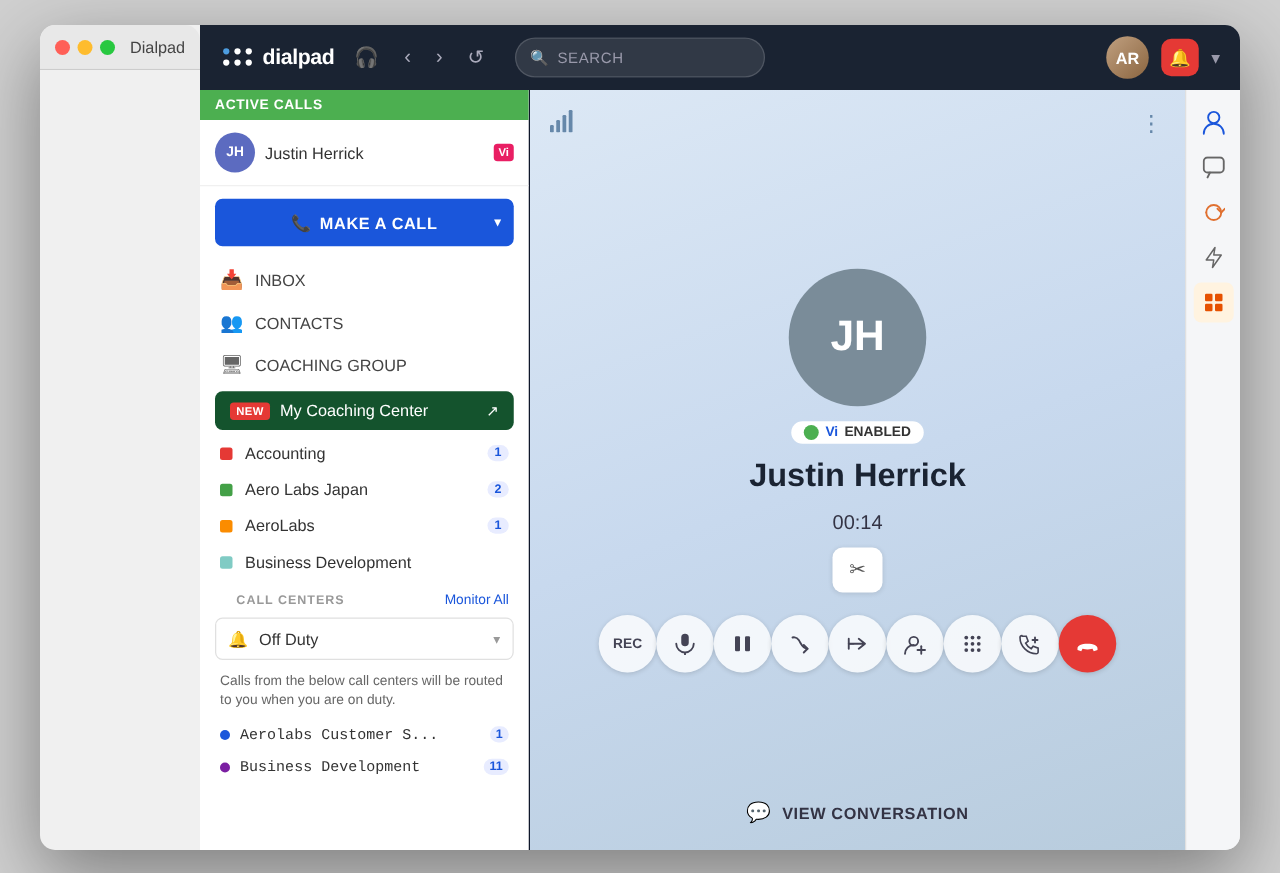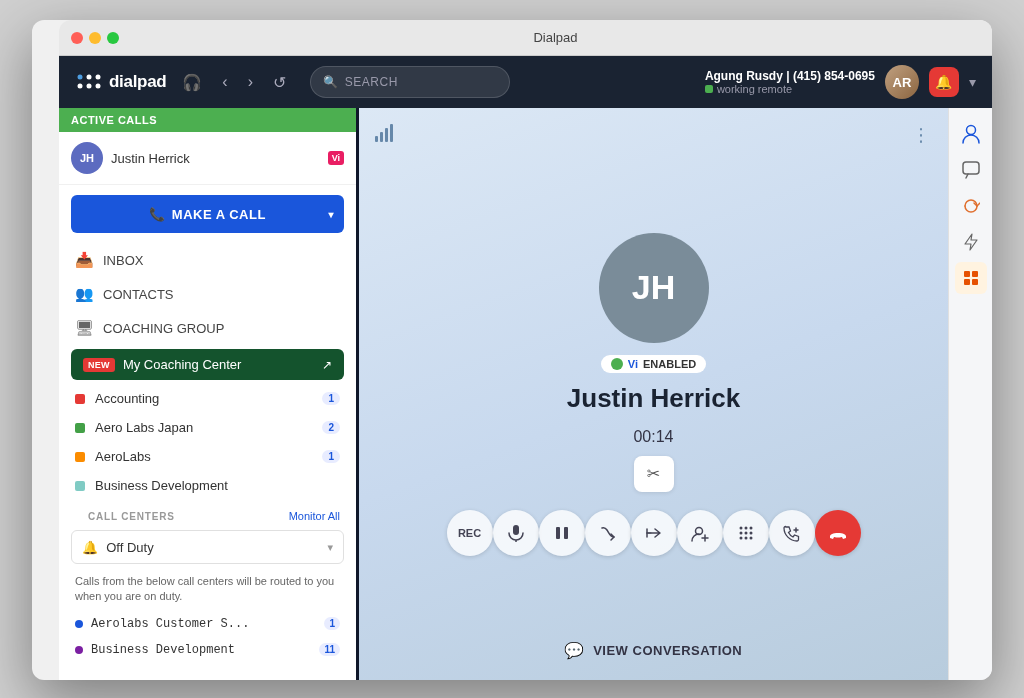--- a/index.html
+++ b/index.html
@@ -13,22 +13,21 @@
       padding: 20px;
     }
     .window {
       width: 960px;
       height: 660px;
       background: #f0f0f0;
       border-radius: 12px;
       box-shadow: 0 20px 60px rgba(0,0,0,0.4);
       overflow: hidden;
       display: flex;
-      flex-direction: column;
-      padding-left: 27px;
+      flex-direction: row;
     }
     
     .titlebar {
       background: #e8e8e8;
       height: 36px;
       display: flex;
       align-items: center;
       padding: 0 12px;
       border-bottom: 1px solid #ccc;
       border-radius: 12px 12px 0 0;
@@ -159,23 +158,23 @@
       cursor: pointer;
     }
     
     .main-content {
       display: flex;
       flex: 1;
       overflow: hidden;
     }
     
     .sidebar {
-      width: 300px;
+      width: 264px;
       background: white;
-      border-right: 3px solid #0f172a;
+      border-right: 1px solid #0f172a;
       display: flex;
       flex-direction: column;
       overflow-y: auto;
       flex-shrink: 0;
     }
     .active-calls-header {
       background: #4caf50;
       padding: 6px 12px;
       font-size: 11px;
       font-weight: 700;
@@ -582,27 +581,20 @@
       </div>
       <span class="nav-icon-btn">🎧</span>
       <span class="nav-icon-btn">‹</span>
       <span class="nav-icon-btn">›</span>
       <span class="nav-icon-btn">↺</span>
       <div class="search-bar">
         <span>🔍</span>
         <span>SEARCH</span>
       </div>
       <div class="user-info">
-        <div class="user-text">
-          <div class="user-name">Agung Rusdy | (415) 854-0695</div>
-          <div class="user-status">
-            <span class="status-indicator"></span>
-            <span>working remote</span>
-          </div>
-        </div>
         <div class="avatar">AR</div>
         <div class="notif-btn">🔔</div>
         <span class="chevron-btn">▾</span>
       </div>
     </div>
 
     <div class="main-content">
 
       <div class="sidebar">
         <div class="active-calls-header">Active Calls</div>

